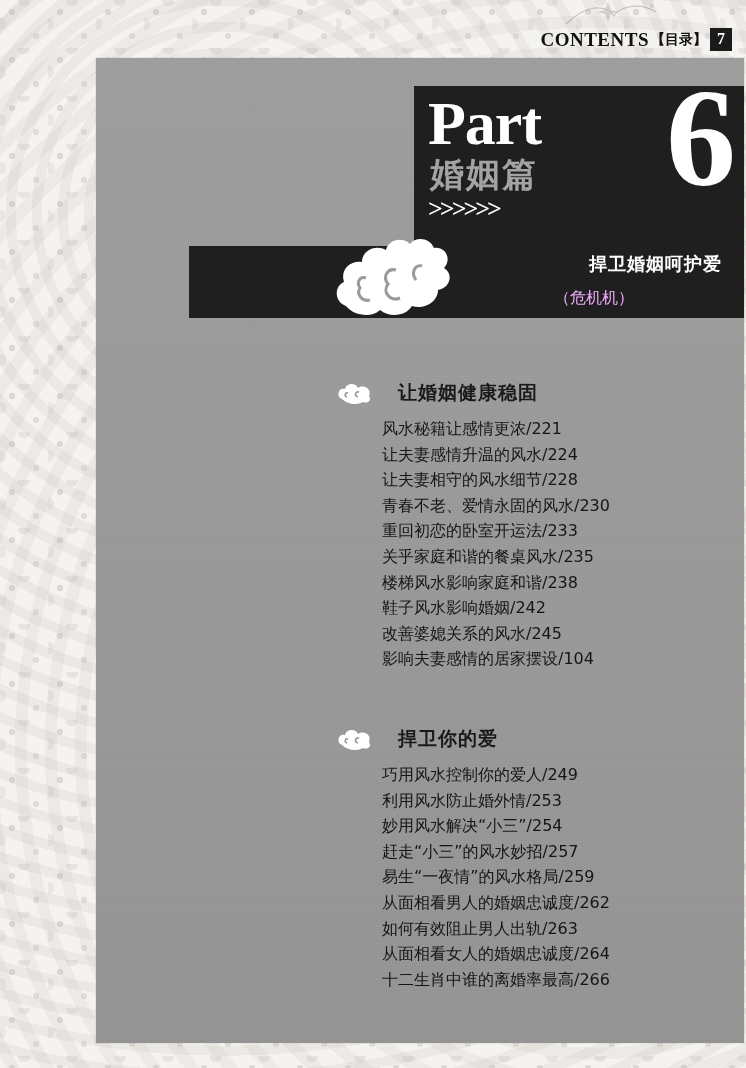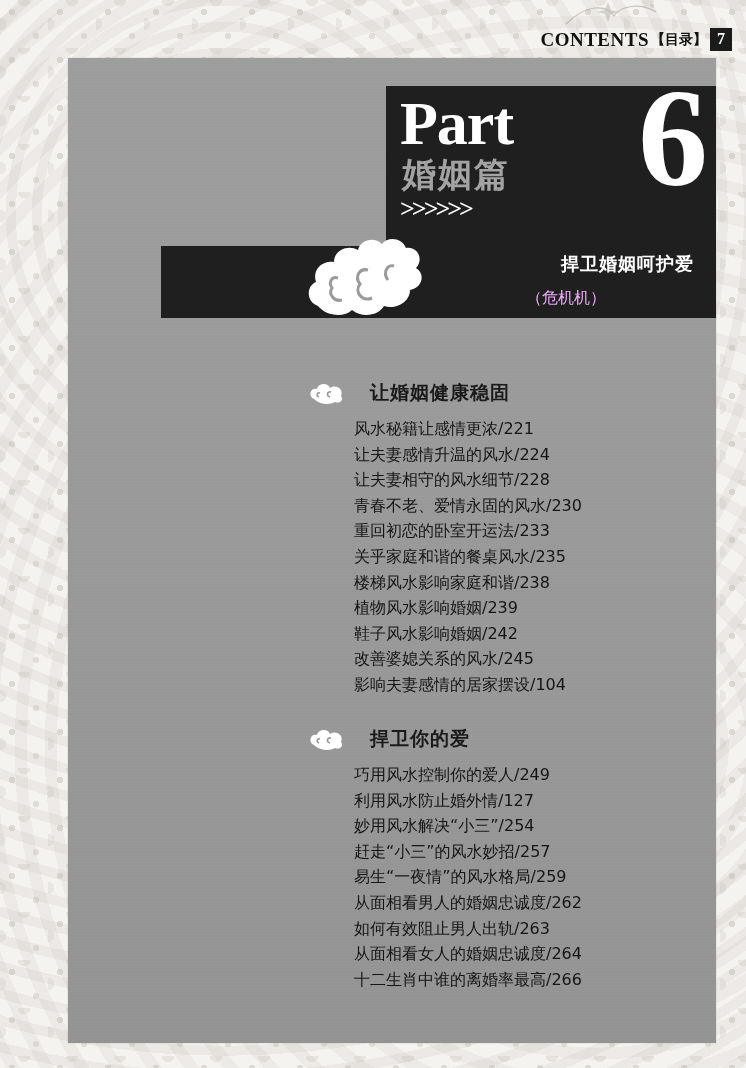--- a/index.html
+++ b/index.html
@@ -78,21 +78,21 @@
     right: 80px;
     width: 110px;
     height: 30px;
     opacity: 0.45;
     z-index: 4;
   }
 
   
   .panel {
     position: absolute;
-    left: 68px;
+    left: 96px;
     top: 58px;
     width: 648px;
     height: 985px;
     background: linear-gradient(180deg, #9d9d9d 0%, #9a9a9a 35%, #979797 70%, #939393 100%);
     box-shadow: 0 0 0 1px rgba(0,0,0,0.05);
     overflow: hidden;
     z-index: 3;
   }
   .panel::before {
     content: "";
@@ -284,40 +284,39 @@
       <span class="section-title">让婚姻健康稳固</span>
     </div>
     <ul class="entries">
       <li>风水秘籍让感情更浓/221</li>
       <li>让夫妻感情升温的风水/224</li>
       <li>让夫妻相守的风水细节/228</li>
       <li>青春不老、爱情永固的风水/230</li>
       <li>重回初恋的卧室开运法/233</li>
       <li>关乎家庭和谐的餐桌风水/235</li>
       <li>楼梯风水影响家庭和谐/238</li>
-      <li>植物风水影响婚姻/239</li>
       <li>鞋子风水影响婚姻/242</li>
       <li>改善婆媳关系的风水/245</li>
       <li>影响夫妻感情的居家摆设/104</li>
     </ul>
   </div>
 
   <div class="section" id="section-2">
     <div class="section-head">
       <svg class="sec-cloud" viewBox="0 0 38 24">
         <path d="M6 18 C0 16,2 6,9 8 C10 2,20 1,22 7 C28 3,36 8,33 15 C36 19,32 23,27 21
                  C22 24,12 24,6 18 Z" fill="#ffffff"></path>
         <path d="M12 12 C9 11,8 15,11 16" fill="none" stroke="#9a9a9a" stroke-width="1.6"></path>
         <path d="M23 11 C19 10,18 15,22 16" fill="none" stroke="#9a9a9a" stroke-width="1.6"></path>
       </svg>
       <span class="section-title">捍卫你的爱</span>
     </div>
     <ul class="entries">
       <li>巧用风水控制你的爱人/249</li>
-      <li>利用风水防止婚外情/127</li>
+      <li>利用风水防止婚外情/253</li>
       <li>妙用风水解决“小三”/254</li>
       <li>赶走“小三”的风水妙招/257</li>
       <li>易生“一夜情”的风水格局/259</li>
       <li>从面相看男人的婚姻忠诚度/262</li>
       <li>如何有效阻止男人出轨/263</li>
       <li>从面相看女人的婚姻忠诚度/264</li>
       <li>十二生肖中谁的离婚率最高/266</li>
     </ul>
   </div>
 

